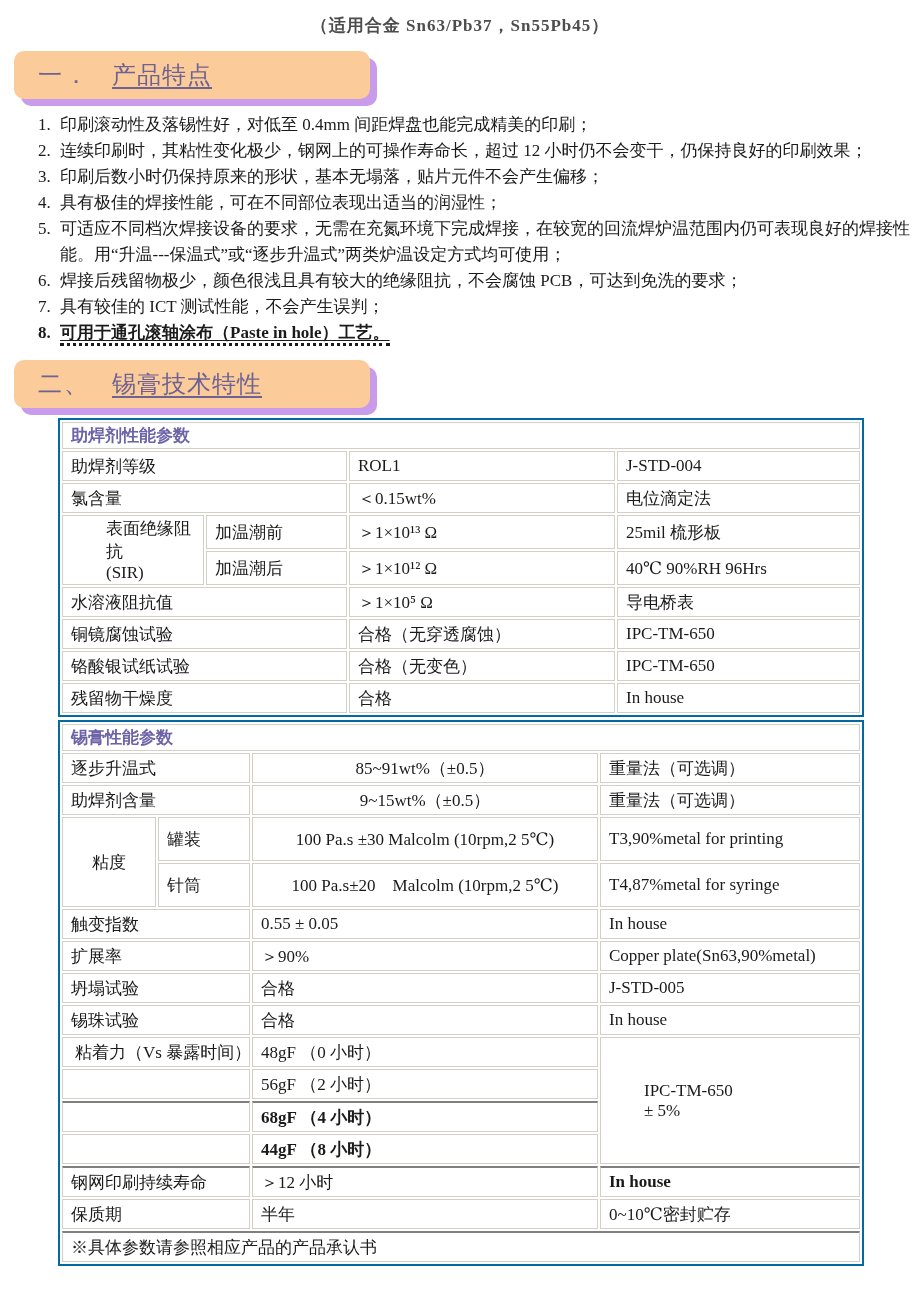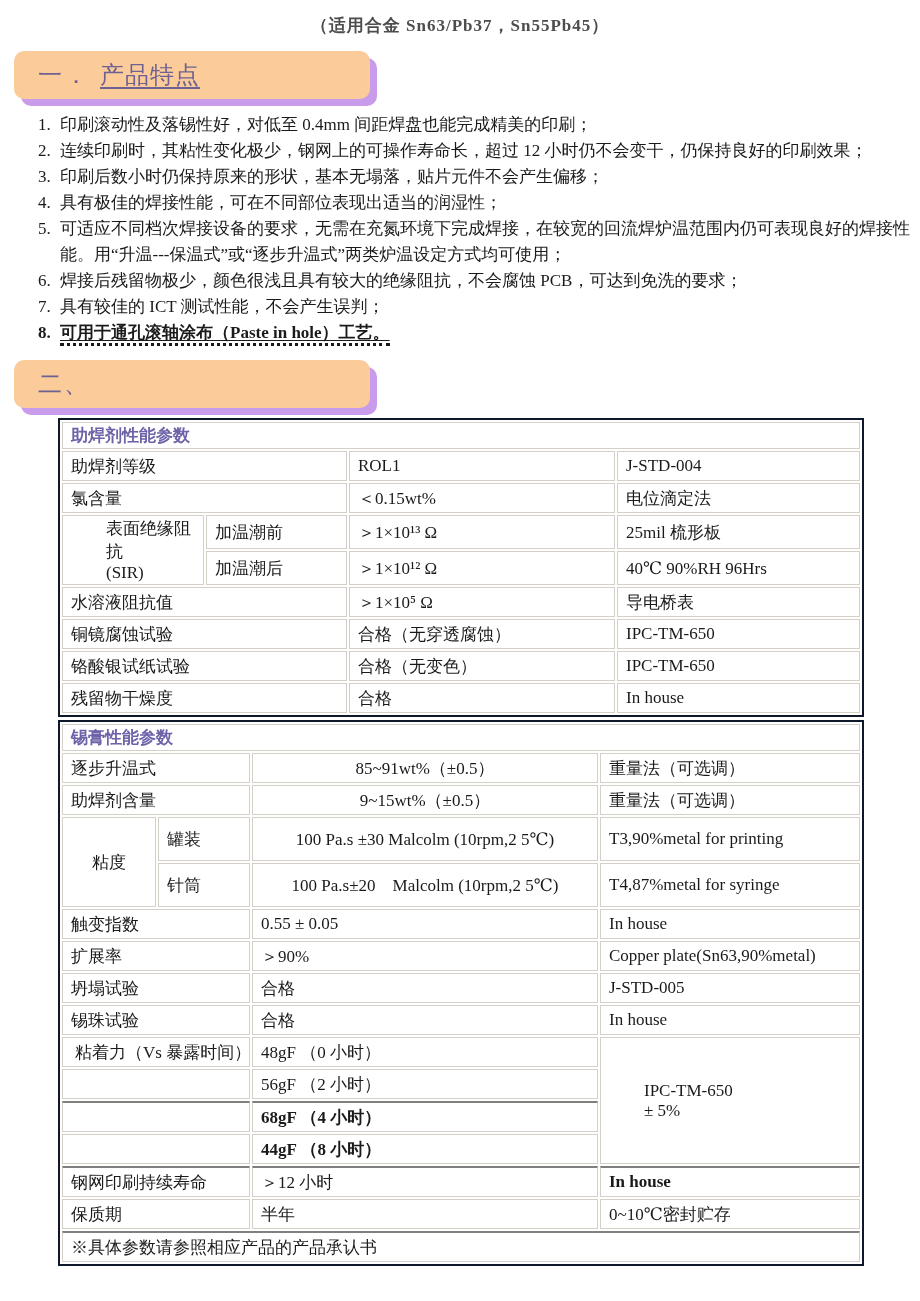--- a/index.html
+++ b/index.html
@@ -28,35 +28,35 @@
     margin-top:14px;text-align:center;
     font-size:17px;font-weight:bold;color:#4d4d4d;letter-spacing:1px;
   }
   .section-banner{
     margin:14px 0 0 14px;width:356px;height:48px;box-sizing:border-box;
     display:flex;align-items:center;padding-left:24px;
     font-size:24px;color:var(--section-color,#6e6292);
   }
   .section-banner .sec-num{letter-spacing:2px;}
   .section-banner .u{
-    text-decoration:underline;text-underline-offset:4px;margin-left:10px;letter-spacing:1px;
+    text-decoration:underline;text-underline-offset:4px;margin-left:22px;letter-spacing:1px;
   }
   .features{margin:13px 6px 0 30px;}
   .feat{display:flex;font-size:17px;line-height:26px;}
   .feat .num{flex:none;width:30px;padding-left:8px;box-sizing:border-box;}
   .feat .ftext{flex:1;}
   .feat.b8{font-weight:bold;}
   .feat.b8 .dotted{
     text-decoration:underline;text-underline-offset:2px;
     border-bottom:3px dotted #1a1a1a;padding-bottom:1px;
   }
   .tables{margin:10px 0 0 58px;}
   .ptable{
     border-collapse:separate;border-spacing:2px;
-    border:2px solid #0f172a;background:#fff;
+    border:2px solid #0369a1;background:#fff;
     table-layout:fixed;width:806px;
   }
   .ptable.t2{margin-top:3px;}
   .ptable td{
     border:1px solid #d4d0c8;
     padding:1px 8px;height:26px;font-size:17px;
     overflow:hidden;white-space:nowrap;vertical-align:middle;
   }
   .ptable tr.sect td{
     color:var(--table-header-color,#6c63a8);font-weight:bold;height:23px;
@@ -111,20 +111,21 @@
         <div class="ftext">具有较佳的 ICT 测试性能，不会产生误判；</div>
       </div>
     <div class="feat b8">
         <span class="num">8.</span>
         <div class="ftext"><span class="dotted">可用于通孔滚轴涂布（Paste in hole）工艺。</span></div>
       </div>
   </div>
 
   <div class="banner section-banner">
     <span class="sec-num">二、</span>
+    <span class="u">锡膏技术特性</span>
   </div>
 
   <div class="tables">
 
     <table class="ptable t1">
       <colgroup>
           <col style="width:142px">
           <col style="width:141px">
           <col style="width:266px">
           <col style="width:243px">

